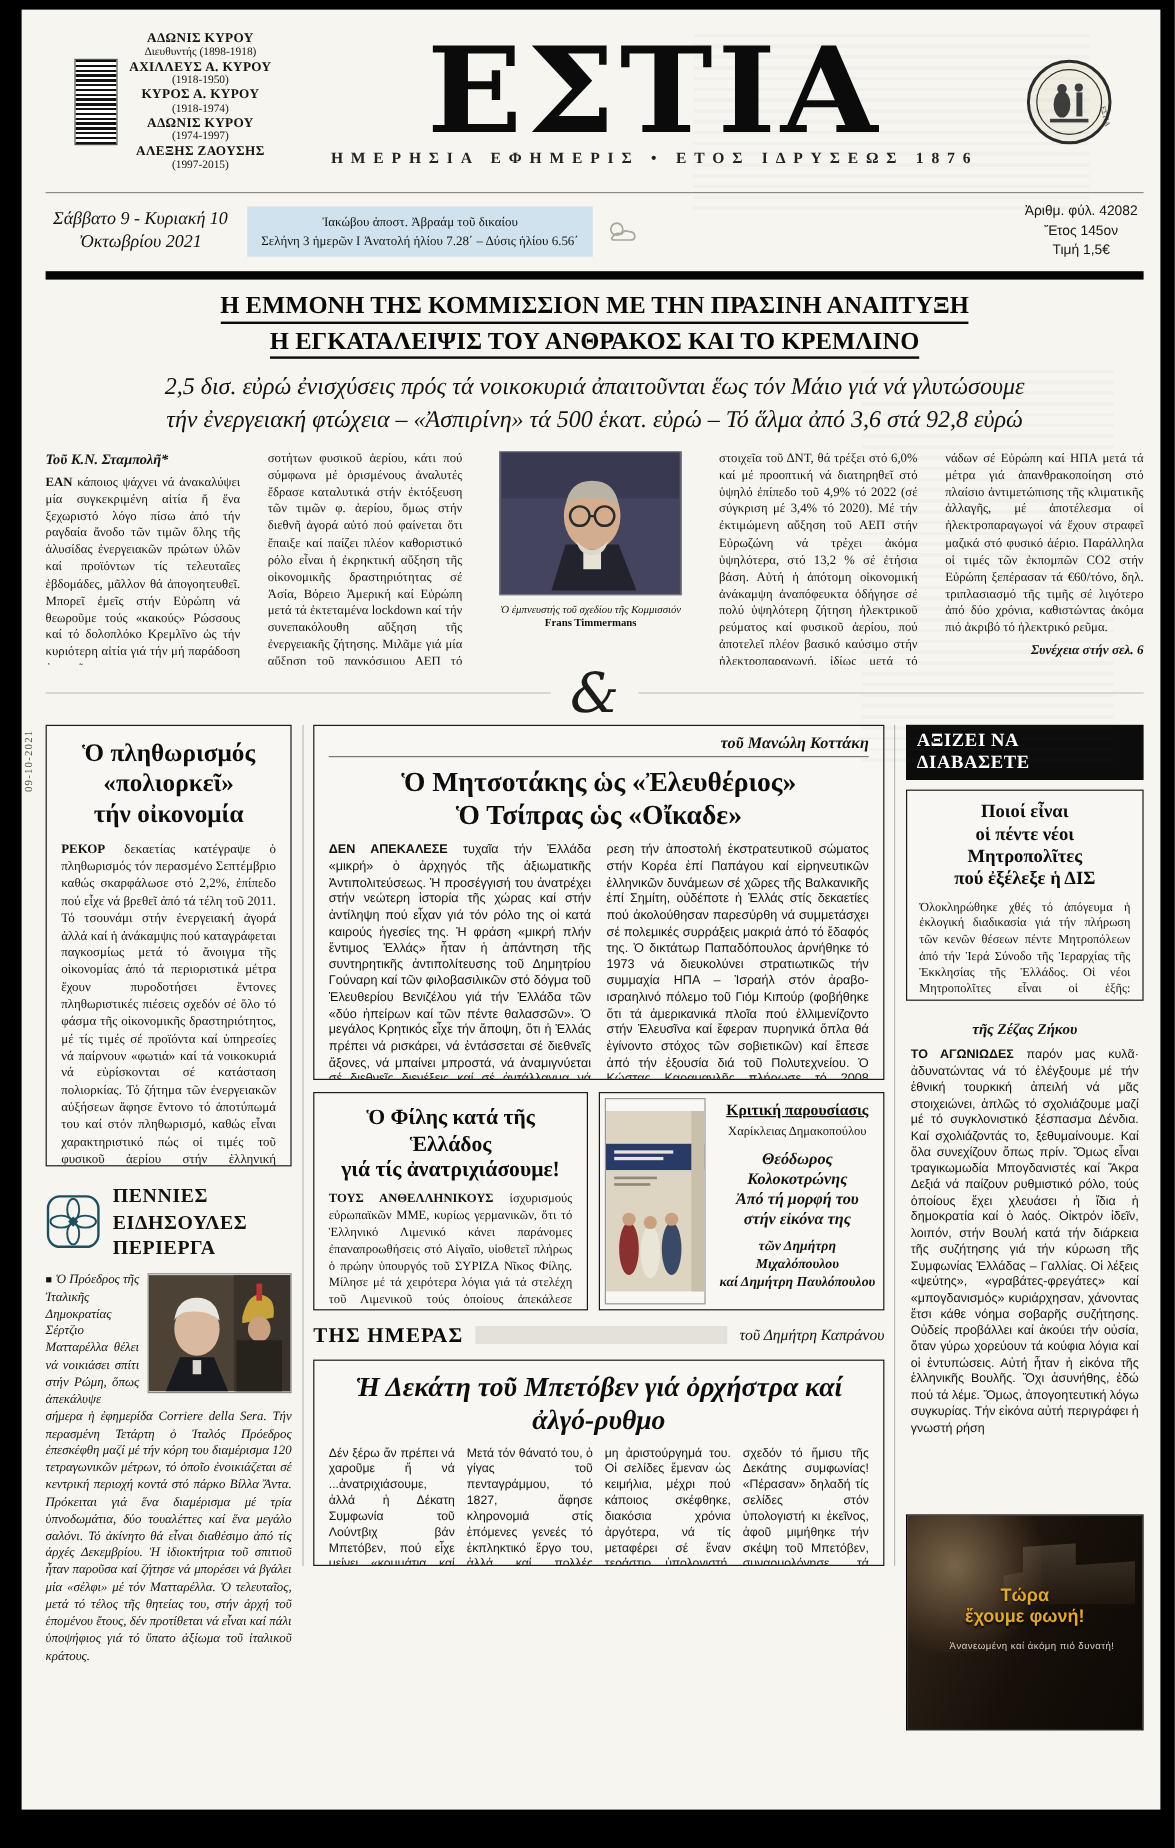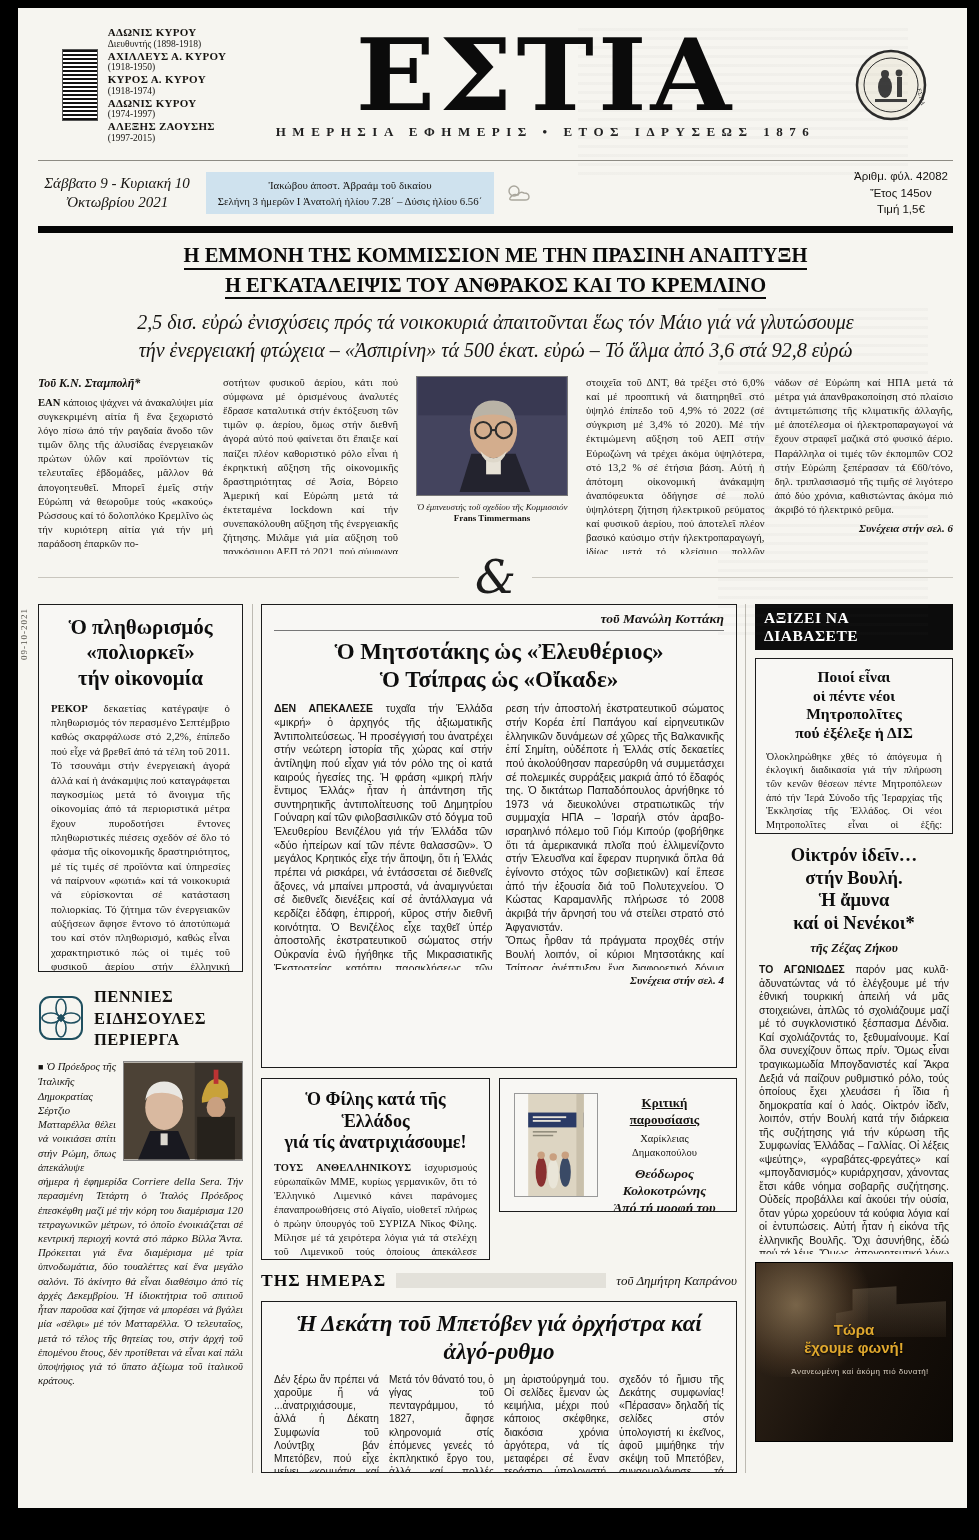--- a/index.html
+++ b/index.html
@@ -7,21 +7,21 @@
        font-family:"Liberation Serif",serif;color:#151310}
   .page{position:relative;box-sizing:border-box;width:949px;height:1500px;
         margin:8px 12px 32px 18px;background:#f6f5f0;padding:6px 14px 10px 20px;overflow:hidden}
   .ghost{position:absolute;pointer-events:none;opacity:.5;
          background:repeating-linear-gradient(180deg,rgba(90,90,90,.07) 0 3px,transparent 3px 9px)}
   
   .masthead{display:grid;grid-template-columns:212px 1fr 112px;align-items:center;height:142px}
   .directors{display:flex;gap:10px;align-items:center;justify-content:center}
   .barcode{width:34px;height:70px;border:1px solid #555;background:
      repeating-linear-gradient(0deg,#111 0 2px,#fff 2px 4px);background-color:#fff}
-  .dir-list{line-height:1.15}
+  .dir-list{text-align:center;line-height:1.15}
   .dir-name{font-weight:bold;font-size:11px;letter-spacing:.3px}
   .dir-dates{font-size:9.5px}
   .logoblock{text-align:center}
   .logo{font-family:"DejaVu Serif",serif;font-weight:900;font-size:104px;line-height:.88;
         letter-spacing:4px;transform:scaleY(.95);color:#0b0b0b}
   .tagline{font-size:13px;letter-spacing:6.5px;font-weight:bold;margin-top:2px;color:#222}
   .emblem{width:72px;height:72px;margin-left:14px}
   
   .infobar{border-top:1px solid #8d8b84;margin-top:4px;padding:7px 0 5px;
            display:flex;align-items:center;gap:10px}
@@ -32,21 +32,21 @@
   .ib-wtext b{font-size:11px}
   .ib-issue{width:104px;text-align:center;font-family:"Liberation Sans",sans-serif;
             font-size:11.5px;line-height:1.45}
   .blackbar{height:7px;background:#050505;margin:3px 0 8px}
   
   .kicker{text-align:center;font-weight:bold;font-size:20.5px;line-height:1.4;color:#0a0a0a}
   .kicker span{border-bottom:2.5px solid #0a0a0a;display:inline-block;line-height:1.15;margin:1px 0}
   .headline{text-align:center;font-weight:bold;font-size:45px;line-height:1.07;
             letter-spacing:-.5px;margin:8px 0 4px;color:#0a0a0a}
   .subhead{text-align:center;font-style:italic;font-size:20px;line-height:1.4;margin:8px 10px 12px}
-  .lead{display:grid;grid-template-columns:1fr 1fr 168px 1.02fr 1.02fr;gap:10px;
+  .lead{display:grid;grid-template-columns:1fr 1fr 168px 1.02fr 1.02fr;gap:23px;
         height:178px;overflow:hidden;font-size:10.6px;line-height:1.33;text-align:justify}
   .lead .byline{font-weight:bold;font-style:italic;font-size:12px;text-align:left;margin-bottom:4px}
   .leadphoto{text-align:center}
   .leadphoto svg{width:150px;height:118px;border:1px solid #777;background:#474766}
   .caption{font-size:9px;font-style:italic;line-height:1.25;margin-top:2px}
   .caption b{display:block;font-style:normal}
   .cont{font-weight:bold;font-style:italic;font-size:11px;text-align:right;margin-top:4px}
   .ampdiv{display:flex;align-items:center;gap:16px;margin:0 0 4px}
   .ampdiv .line{flex:1;border-top:1px solid #c9c6be}
   .amp{font-size:46px;font-style:italic;font-family:"DejaVu Serif",serif;color:#1c1c1c;line-height:1}
@@ -66,31 +66,31 @@
   .inflation .btitle{font-size:21px}
   .inflation .body-serif{margin-top:10px}
   
   .pennies-head{display:flex;gap:10px;align-items:center}
   .pennies-head svg{width:46px;height:46px}
   .pennies-title{font-weight:bold;font-size:16.5px;line-height:1.3;letter-spacing:.5px}
   .pennies-item{font-style:italic;font-size:10.7px;line-height:1.33;text-align:justify;margin-top:9px}
   .pennies-item .bullet{font-style:normal;font-size:9px}
   .matphoto{float:right;width:118px;height:98px;margin:2px 0 4px 7px;border:1px solid #888}
   
-  .kottakis{height:464px;padding:6px 12px 10px}
+  .kottakis{height:296px;padding:6px 12px 10px}
   .kot-byline{text-align:right;font-weight:bold;font-style:italic;font-size:13.5px;
               border-bottom:1px solid #777;padding-bottom:3px}
   .kottakis .btitle{font-size:23px;margin:7px 0 9px}
   .twocol{display:grid;grid-template-columns:1fr 1fr;gap:13px;height:268px;overflow:hidden}
   
   .midrow{display:grid;grid-template-columns:1fr 1.04fr;gap:9px}
   .filis{height:182px}
   .filis .btitle{font-size:18px;margin-bottom:7px}
   .filis .body-serif{font-size:10.5px}
-  .book{height:134px;display:flex;gap:9px;padding:14px}
+  .book{height:182px;display:flex;gap:9px;padding:4px}
   .cover{width:82px;flex:none;border:1px solid #999}
   .bookinfo{flex:1;text-align:center;line-height:1.3}
   .book-label{font-weight:bold;font-size:13px;text-decoration:underline;margin-top:2px}
   .book-reviewer{font-size:10.5px;margin-top:3px}
   .book-title{font-weight:bold;font-style:italic;font-size:13.5px;line-height:1.25;margin-top:7px}
   .book-authors{font-size:11px;margin-top:7px;font-style:italic}
   .book-authors b{font-size:11.5px}
   
   .th-head{display:flex;align-items:center;gap:10px}
   .th-label{font-weight:bold;font-size:17.5px;letter-spacing:1px;color:#0a0a0a}
@@ -367,26 +367,20 @@
         <div class="btitle">
           <div>Ποιοί εἶναι</div>
           <div>οἱ πέντε νέοι Μητροπολῖτες</div>
           <div>πού ἐξέλεξε ἡ ΔΙΣ</div>
         </div>
         <div class="body-serif">Ὁλοκληρώθηκε χθές τό ἀπόγευμα ἡ ἐκλογική διαδικασία γιά τήν πλήρωση τῶν κενῶν θέσεων πέντε Μητροπόλεων ἀπό τήν Ἱερά Σύνοδο τῆς Ἱεραρχίας τῆς Ἐκκλησίας τῆς Ἑλλάδος. Οἱ νέοι Μητροπολῖτες εἶναι οἱ ἑξῆς: Μητροπολίτης Θήρας ὁ Ἀρχιμανδρίτης Ἀμφιλόχιος Ρουσάκης μέ 61 ψήφους.</div>
 
       </div>
 
       <div class="zikou">
-        <div class="btitle">
-          <div>Οἰκτρόν ἰδεῖν…</div>
-          <div>στήν Βουλή.</div>
-          <div>Ἡ ἄμυνα</div>
-          <div>καί οἱ Νενέκοι*</div>
-        </div>
         <div class="zikou-byline">τῆς Ζέζας Ζήκου</div>
         <div class="body-sans"><b>ΤΟ ΑΓΩΝΙΩΔΕΣ</b><span> παρόν μας κυλᾶ· ἀδυνατώντας νά τό ἐλέγξουμε μέ τήν ἐθνική τουρκική ἀπειλή νά μᾶς στοιχειώνει, ἁπλῶς τό σχολιάζουμε μαζί μέ τό συγκλονιστικό ξέσπασμα Δένδια. Καί σχολιάζοντάς το, ξεθυμαίνουμε. Καί ὅλα συνεχίζουν ὅπως πρίν. Ὅμως εἶναι τραγικωμωδία Μπογδανιστές καί Ἄκρα Δεξιά νά παίζουν ρυθμιστικό ρόλο, τούς ὁποίους ἔχει χλευάσει ἡ ἴδια ἡ δημοκρατία καί ὁ λαός. Οἰκτρόν ἰδεῖν, λοιπόν, στήν Βουλή κατά τήν διάρκεια τῆς συζήτησης γιά τήν κύρωση τῆς Συμφωνίας Ἑλλάδας – Γαλλίας. Οἱ λέξεις «ψεύτης», «γραβάτες-φρεγάτες» καί «μπογδανισμός» κυριάρχησαν, χάνοντας ἔτσι κάθε νόημα σοβαρῆς συζήτησης. Οὐδείς προβάλλει καί ἀκούει τήν οὐσία, ὅταν γύρω χορεύουν τά κούφια λόγια καί οἱ ἐντυπώσεις. Αὐτή ἦταν ἡ εἰκόνα τῆς ἑλληνικῆς Βουλῆς. Ὄχι ἀσυνήθης, ἐδώ πού τά λέμε. Ὅμως, ἀπογοητευτική λόγω συγκυρίας. Τήν εἰκόνα αὐτή περιγράφει ἡ γνωστή ρήση</span></div>
 
       </div>
 
       <div class="ad">
         <div class="ad-face"></div>
         <div class="ad-bldg"></div>
         <div class="ad-line1">
           <div>Τώρα</div>

